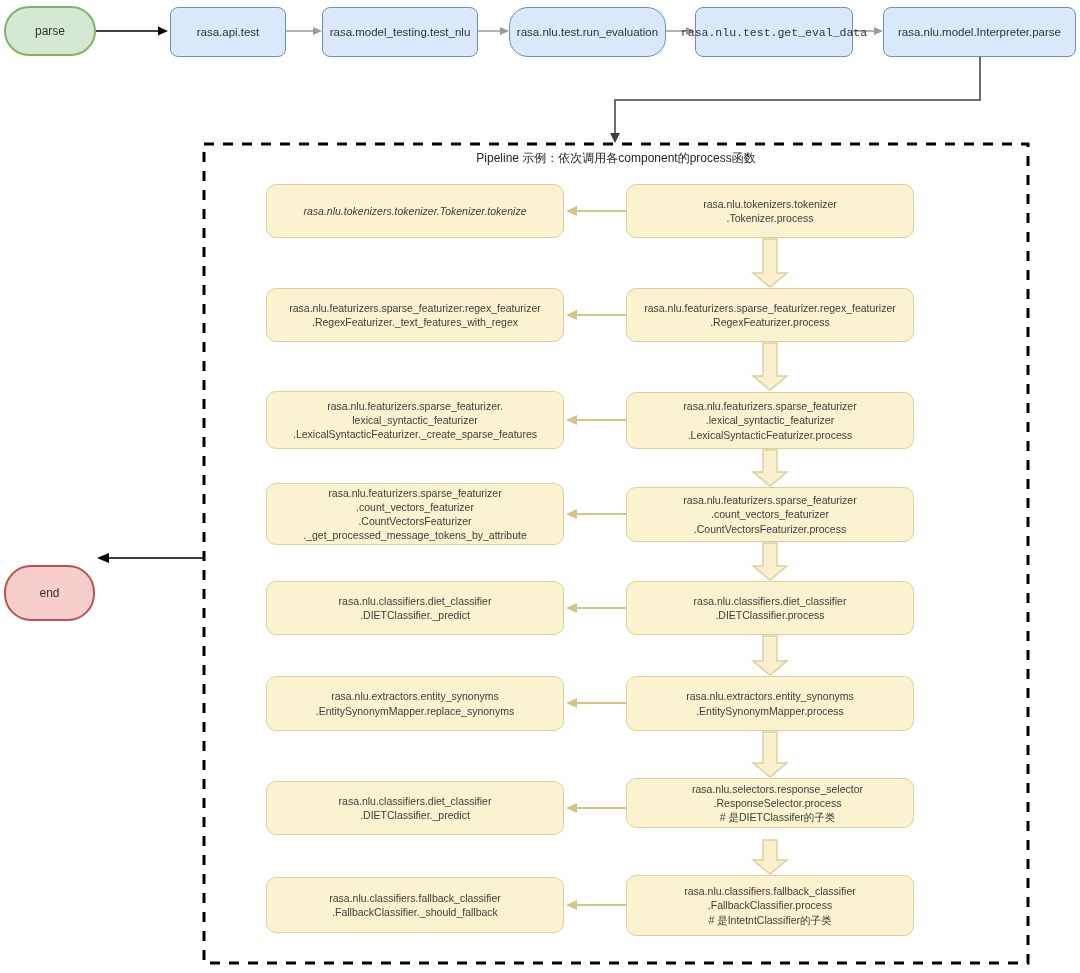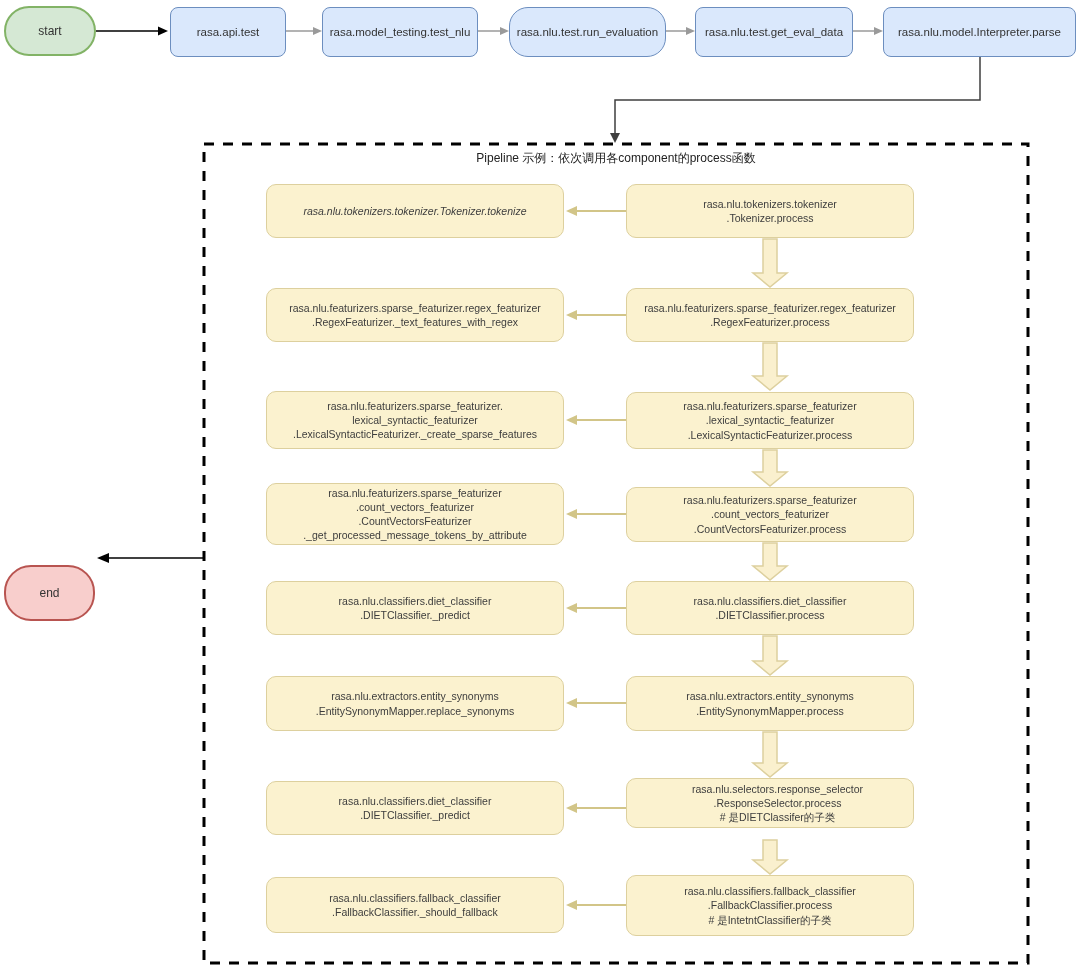--- a/index.html
+++ b/index.html
@@ -104,27 +104,27 @@
     <g>
       <line class="thin" x1="626" y1="808" x2="576" y2="808"></line>
       <polygon class="thin-head" points="566,808 577,803 577,813"></polygon>
     </g>
     <g>
       <line class="thin" x1="626" y1="905" x2="576" y2="905"></line>
       <polygon class="thin-head" points="566,905 577,900 577,910"></polygon>
     </g>
   </svg>
 
-  <div class="node pill pill-start" style="left:4px;top:6px;width:92px;height:50px;">start</div>
+  <div class="node pill pill-start" style="left:4px;top:6px;width:92px;height:50px;">parse</div>
   <div class="node pill pill-end" style="left:4px;top:529px;width:91px;height:56px;">end</div>
 
   <div class="node step" style="left:170px;top:7px;width:116px;height:50px;">rasa.api.test</div>
   <div class="node step" style="left:322px;top:7px;width:156px;height:50px;">rasa.model_testing.test_nlu</div>
   <div class="node step" style="left:509px;top:7px;width:157px;height:50px;border-radius:19px;">rasa.nlu.test.run_evaluation</div>
-  <div class="node step" style="left:695px;top:7px;width:158px;height:50px;">rasa.nlu.test.get_eval_data</div>
+  <div class="node step" style="left:695px;top:7px;width:158px;height:50px;font-family:Liberation Mono, monospace;">rasa.nlu.test.get_eval_data</div>
   <div class="node step" style="left:883px;top:7px;width:193px;height:50px;">rasa.nlu.model.Interpreter.parse</div>
 
   <div class="title">Pipeline 示例：依次调用各component的process函数</div>
 
   <div class="node task" style="left:266px;top:184px;width:298px;height:54px;font-style:italic;">rasa.nlu.tokenizers.tokenizer.Tokenizer.tokenize</div>
   <div class="node task" style="left:626px;top:184px;width:288px;height:54px;">rasa.nlu.tokenizers.tokenizer
 .Tokenizer.process</div>
 
   <div class="node task" style="left:266px;top:288px;width:298px;height:54px;">rasa.nlu.featurizers.sparse_featurizer.regex_featurizer
 .RegexFeaturizer._text_features_with_regex</div>

